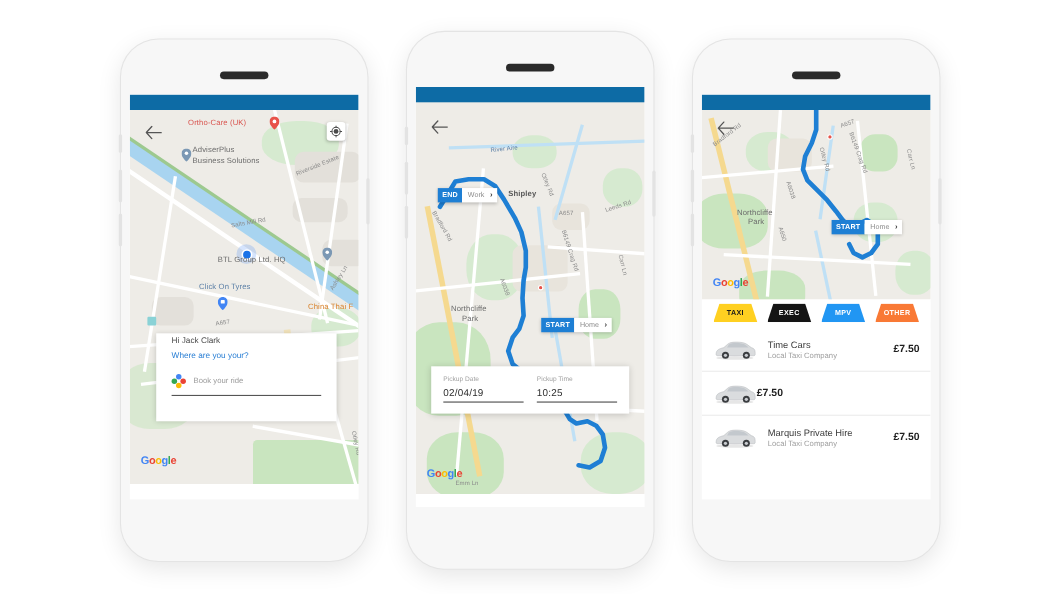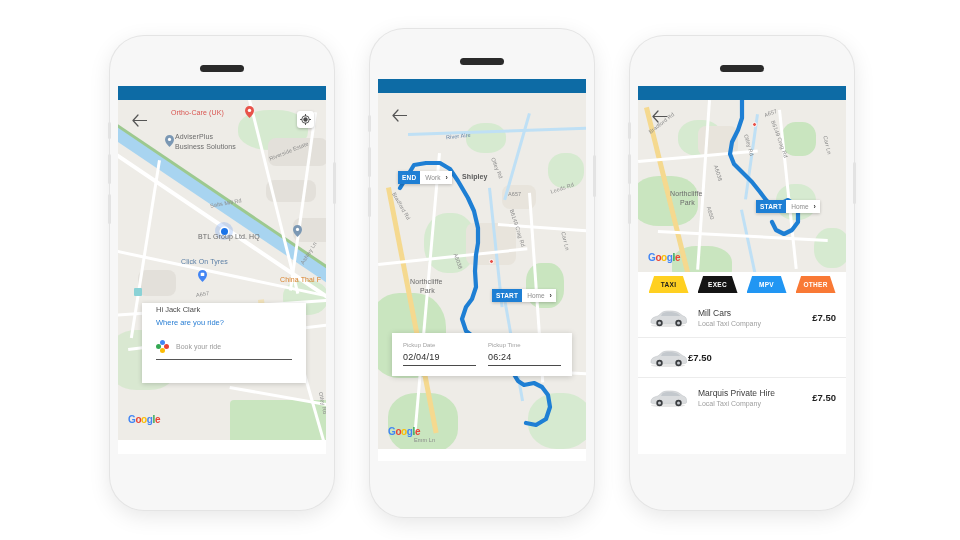--- a/index.html
+++ b/index.html
@@ -351,21 +351,21 @@
         <div class="maplabel" style="left:178px; top:150px; transform:rotate(-58deg);">Ashley Ln</div>
         <div class="maplabel" style="left:78px; top:191px; transform:rotate(-8deg);">A657</div>
         <div class="maplabel" style="left:194px; top:300px; transform:rotate(78deg);">Otley Rd</div>
 
         <div class="gwm" style="left:10px; top:314px;">
           <span>G</span><span>o</span><span>o</span><span>g</span><span>l</span><span>e</span>
         </div>
 
         <div class="card" style="left:24px; top:203px; width:164px; height:80px; padding:2px 14px;">
           <div class="greet-name">Hi Jack Clark</div>
-          <div class="greet-q">Where are you ride?</div>
+          <div class="greet-q">Where are you your?</div>
           <div class="ride-row">
             <div class="gicon">
                 <i></i>
                 <i></i>
                 <i></i>
                 <i></i>
               </div>
             <div class="ride-input">Book your ride</div>
           </div>
           <div class="ride-underline"></div>
@@ -457,21 +457,21 @@
 
         <div class="formcard" style="left:14px; top:240px; width:180px;">
           <div class="fields">
             <div class="field">
               <div class="f-label">Pickup Date</div>
               <div class="f-value">02/04/19</div>
               <div class="f-underline"></div>
             </div>
             <div class="field">
               <div class="f-label">Pickup Time</div>
-              <div class="f-value">06:24</div>
+              <div class="f-value">10:25</div>
               <div class="f-underline"></div>
             </div>
           </div>
         </div>
       </div>
     </div>
   </div>
 
   <div class="phone" style="left:630px; top:36px; width:224px; height:474px;">
     <div class="speaker"></div>
@@ -560,21 +560,21 @@
               <ellipse cx="20" cy="18.5" rx="17" ry="1.6" fill="#e6e6e6"></ellipse>
               <path d="M3 15 C3 11 6 10 10 9 L14 5.5 C15.5 4.4 18 4 21.5 4 C25.5 4 29 4.6 31 6 L35 9 C37.5 9.6 38.5 11 38.5 13.5 L38.5 15.2 C38.5 16 38 16.4 37 16.4 L4.5 16.4 C3.6 16.4 3 16 3 15.2 Z" fill="#dadcde" stroke="#b9bdc1" stroke-width=".5"></path>
               <path d="M14.5 6.2 C16 5.2 18.3 4.9 21.3 4.9 C24.8 4.9 28 5.5 29.8 6.7 L32.6 9 L13 9 Z" fill="#c3c8cd"></path>
               <circle cx="11.5" cy="16" r="3.2" fill="#3a3d40"></circle>
               <circle cx="11.5" cy="16" r="1.5" fill="#c9ccd0"></circle>
               <circle cx="30.5" cy="16" r="3.2" fill="#3a3d40"></circle>
               <circle cx="30.5" cy="16" r="1.5" fill="#c9ccd0"></circle>
             </svg>
           </div>
           <div class="opmeta">
-            <div class="opname">Mill Cars</div>
+            <div class="opname">Time Cars</div>
             <div class="opsub">Local Taxi Company</div>
           </div>
           <div class="opprice">£7.50</div>
         </div>
 
         <div class="oprow">
           <div class="carimg">
             <svg viewBox="0 0 40 21" width="40" height="21">
               <ellipse cx="20" cy="18.5" rx="17" ry="1.6" fill="#e6e6e6"></ellipse>
               <path d="M3 15 C3 11 6 10 10 9 L14 5.5 C15.5 4.4 18 4 21.5 4 C25.5 4 29 4.6 31 6 L35 9 C37.5 9.6 38.5 11 38.5 13.5 L38.5 15.2 C38.5 16 38 16.4 37 16.4 L4.5 16.4 C3.6 16.4 3 16 3 15.2 Z" fill="#dadcde" stroke="#b9bdc1" stroke-width=".5"></path>

